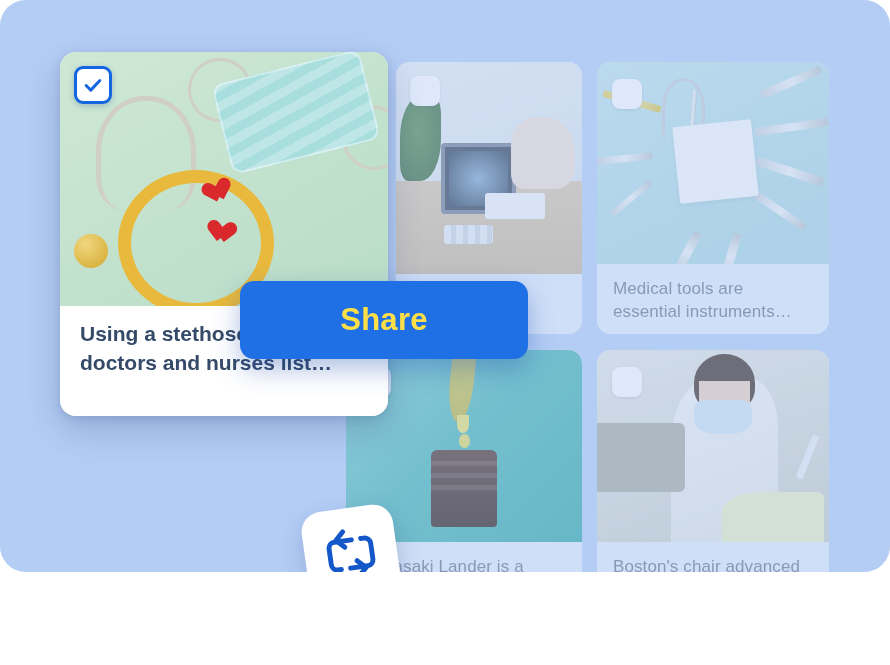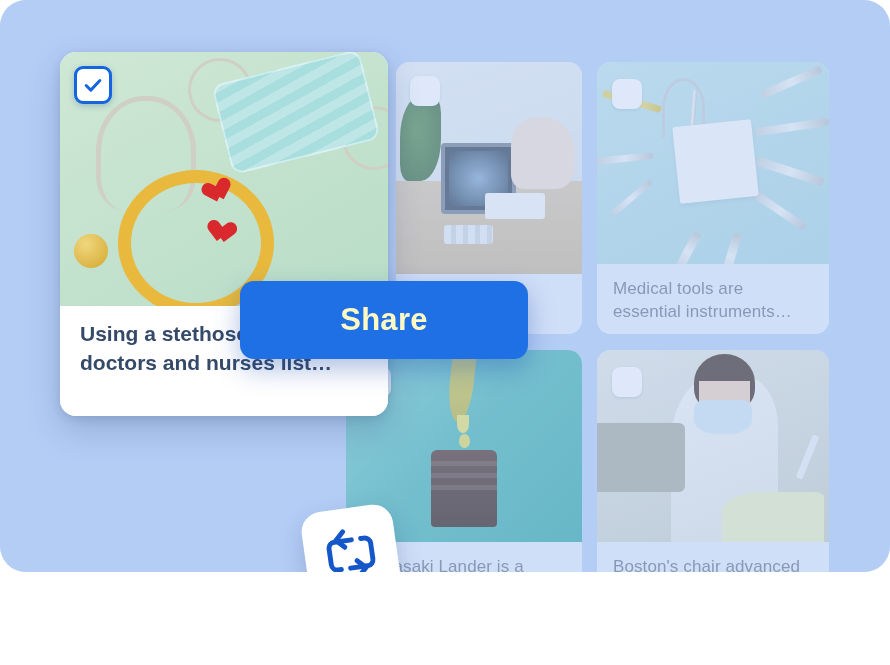--- a/index.html
+++ b/index.html
@@ -85,21 +85,21 @@
     padding:14px 20px 0 20px;
   }
 
   
   .share-btn{
     position:absolute;
     left:240px;top:281px;
     width:288px;height:78px;
     border-radius:14px;
     background:#1f6fe5;
-    color:#fef9c3;
+    color:#fde047;
     font-size:31px;font-weight:bold;
     display:flex;align-items:center;justify-content:center;
     letter-spacing:.3px;
     border:none;
     box-shadow:0 10px 26px rgba(20,70,170,.34);
     z-index:60;
     cursor:pointer;
     font-family:"Liberation Sans","DejaVu Sans",sans-serif;
   }
 

